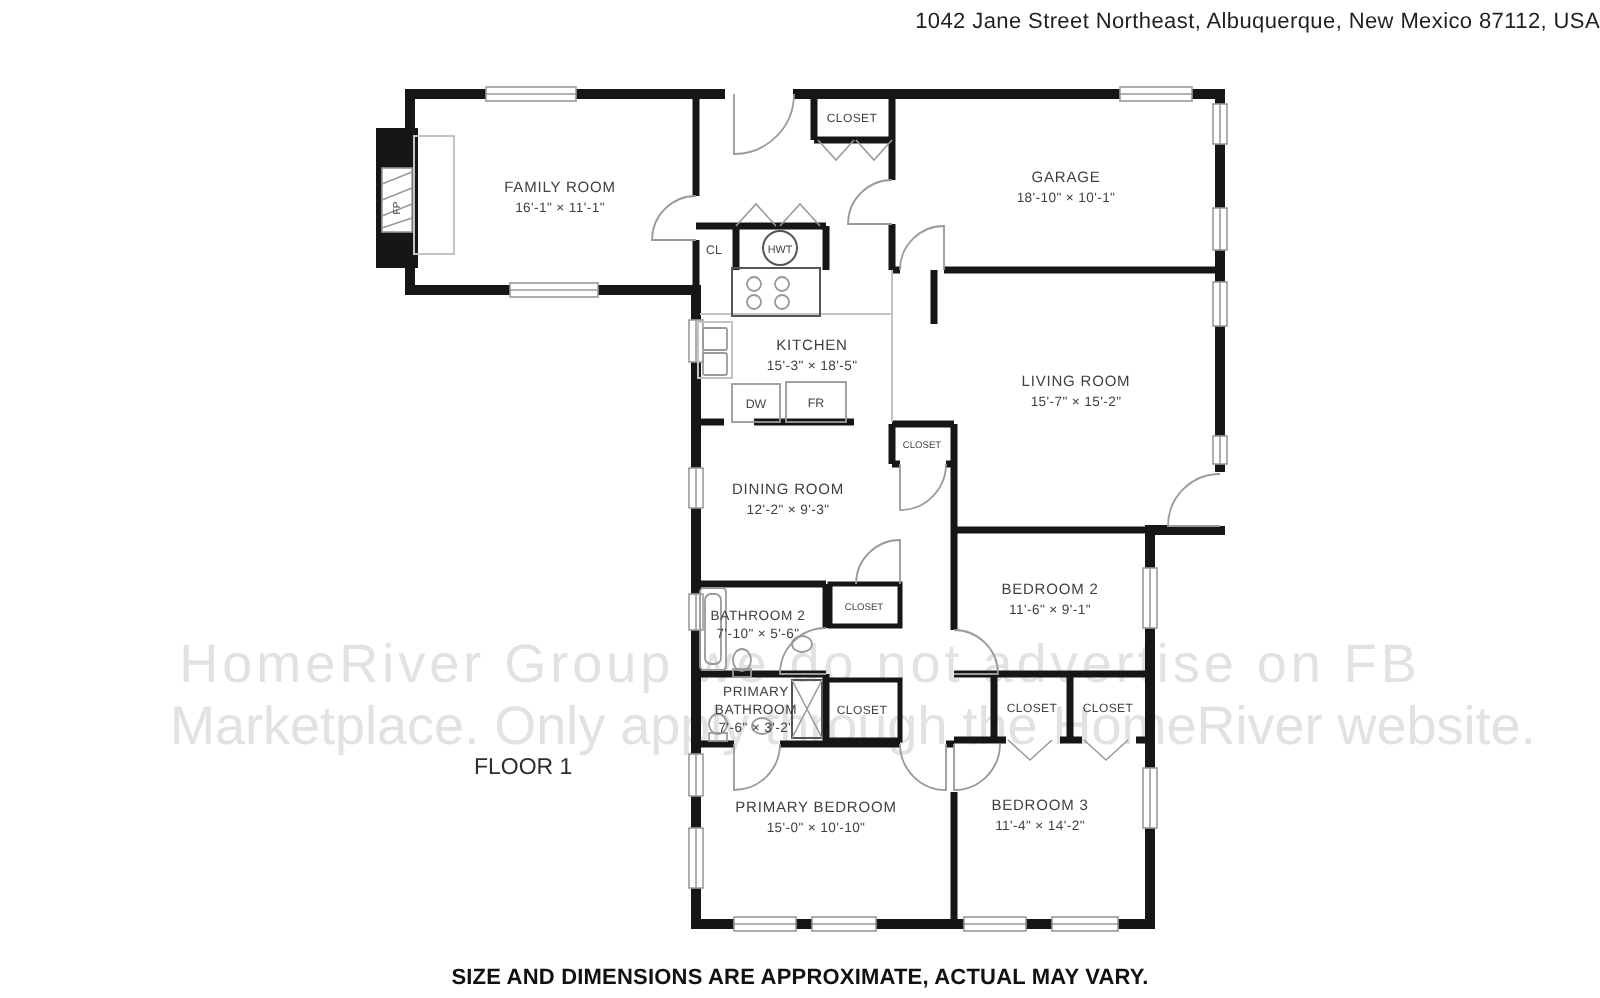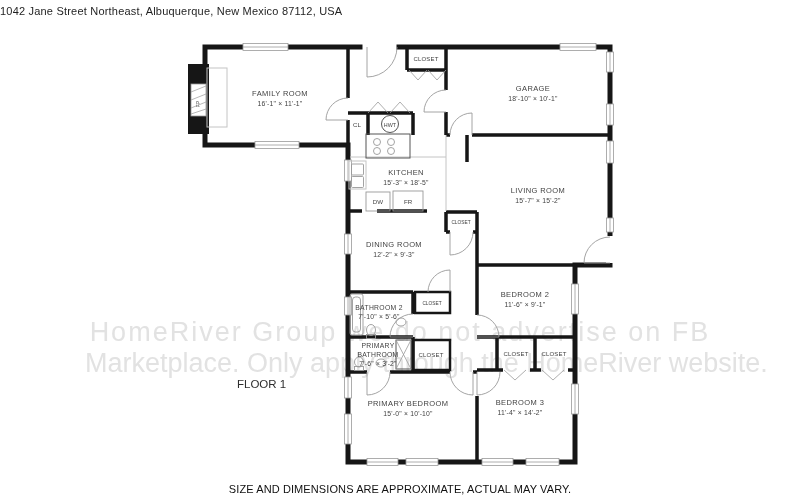--- a/index.html
+++ b/index.html
@@ -1,27 +1,27 @@
 <!DOCTYPE html>
 <html><head>
 <meta charset="utf-8">
 <style>
   html,body{margin:0;padding:0;background:#fff;}
   #screen{position:relative;width:800px;height:499px;background:#fff;overflow:hidden;
           font-family:"Liberation Sans",sans-serif;}
-  .address{position:absolute;top:5px;left:0;right:0;text-align:left;
+  .address{position:absolute;top:5px;left:0;right:0;text-align:right;
            font-size:11px;color:#1f1f1f;letter-spacing:.2px;z-index:3;}
   .watermark{position:absolute;left:85px;top:317px;width:630px;z-index:1;
              color:#e2e2e2;text-align:center;line-height:31px;white-space:nowrap;
              font-weight:400;}
   .wm1{font-size:27px;letter-spacing:2px;}
   .wm2{font-size:27px;letter-spacing:0;}
   .floorlabel{position:absolute;left:237px;top:378px;font-size:11.5px;color:#2e2e2e;z-index:3;text-align:right;}
   .disclaimer{position:absolute;bottom:4px;left:0;right:0;text-align:center;
-              font-weight:normal;font-size:11px;color:#111;z-index:3;letter-spacing:.1px;}
+              font-weight:bold;font-size:11px;color:#111;z-index:3;letter-spacing:.1px;}
   svg#plan{position:absolute;left:0;top:0;z-index:2;}
   
   .wx{stroke:#161616;stroke-width:5;fill:none;stroke-linejoin:miter;}
   .wi{stroke:#161616;stroke-width:3.5;fill:none;}
   .wbox{stroke:#161616;stroke-width:2.5;fill:none;}
   .win{fill:#fff;stroke:#9a9a9a;stroke-width:.8;}
   .gap{fill:#fff;stroke:none;}
   .wl{stroke:#9a9a9a;stroke-width:.8;fill:none;}
   .arc{stroke:#9a9a9a;stroke-width:.9;fill:none;}
   .fx{stroke:#999;stroke-width:.9;fill:none;}

